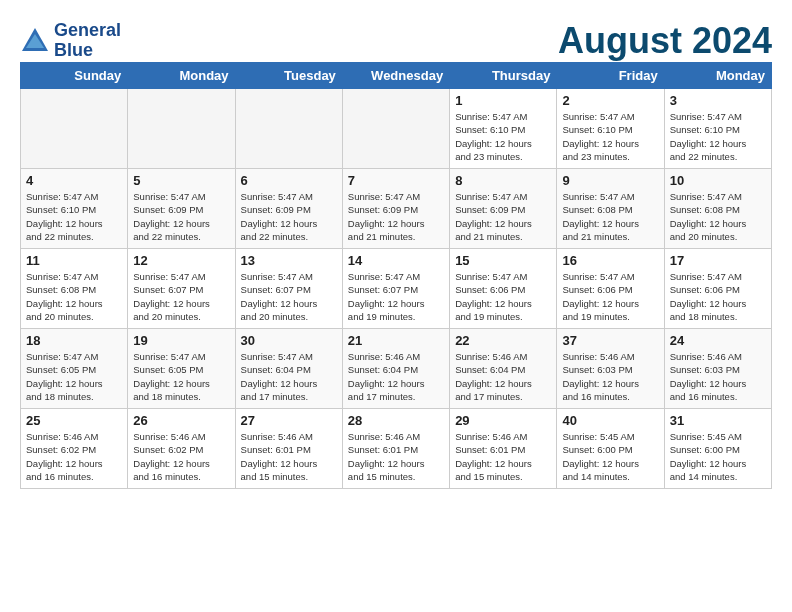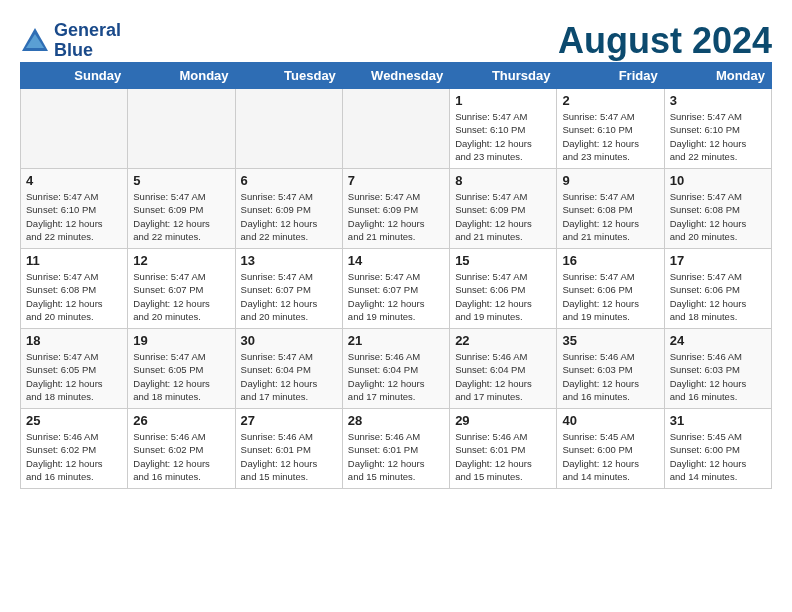--- a/index.html
+++ b/index.html
@@ -276,21 +276,21 @@
 and 17 minutes.</div>
         </td>
         <td>
           <div class="day-num">22</div>
           <div class="day-info" style="white-space: pre-line;">Sunrise: 5:46 AM
 Sunset: 6:04 PM
 Daylight: 12 hours
 and 17 minutes.</div>
         </td>
         <td>
-          <div class="day-num">35</div>
+          <div class="day-num">37</div>
           <div class="day-info" style="white-space: pre-line;">Sunrise: 5:46 AM
 Sunset: 6:03 PM
 Daylight: 12 hours
 and 16 minutes.</div>
         </td>
         <td>
           <div class="day-num">24</div>
           <div class="day-info" style="white-space: pre-line;">Sunrise: 5:46 AM
 Sunset: 6:03 PM
 Daylight: 12 hours

